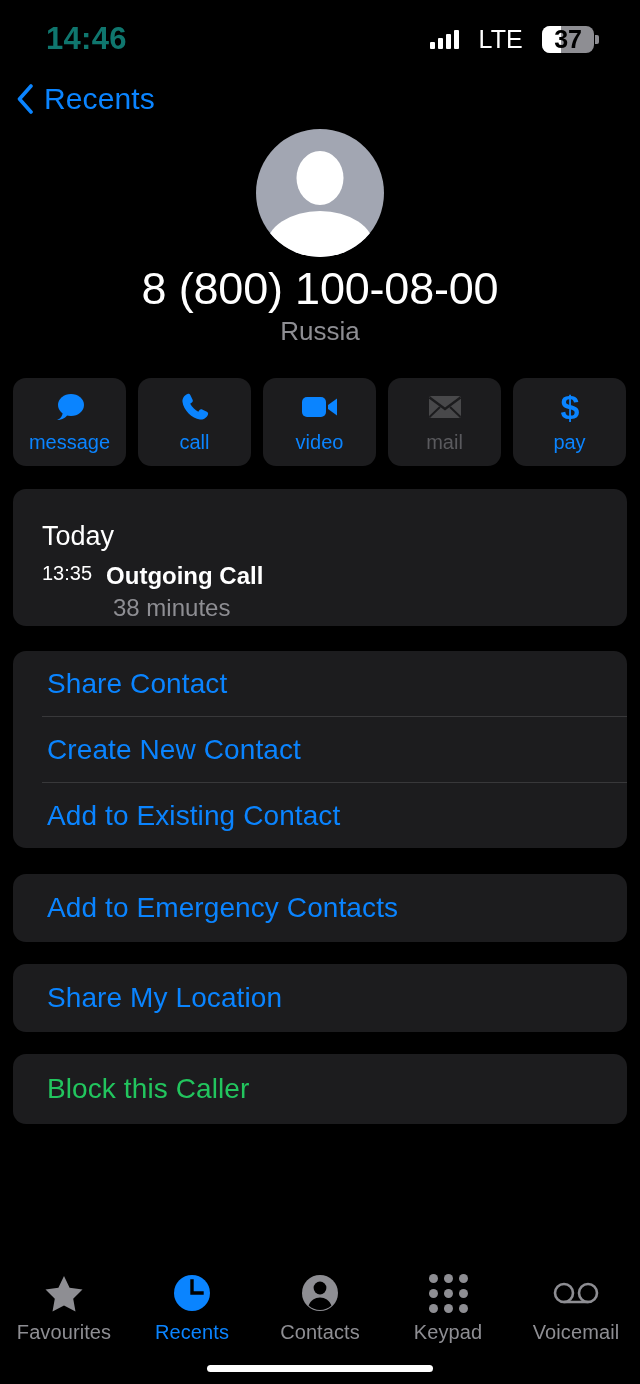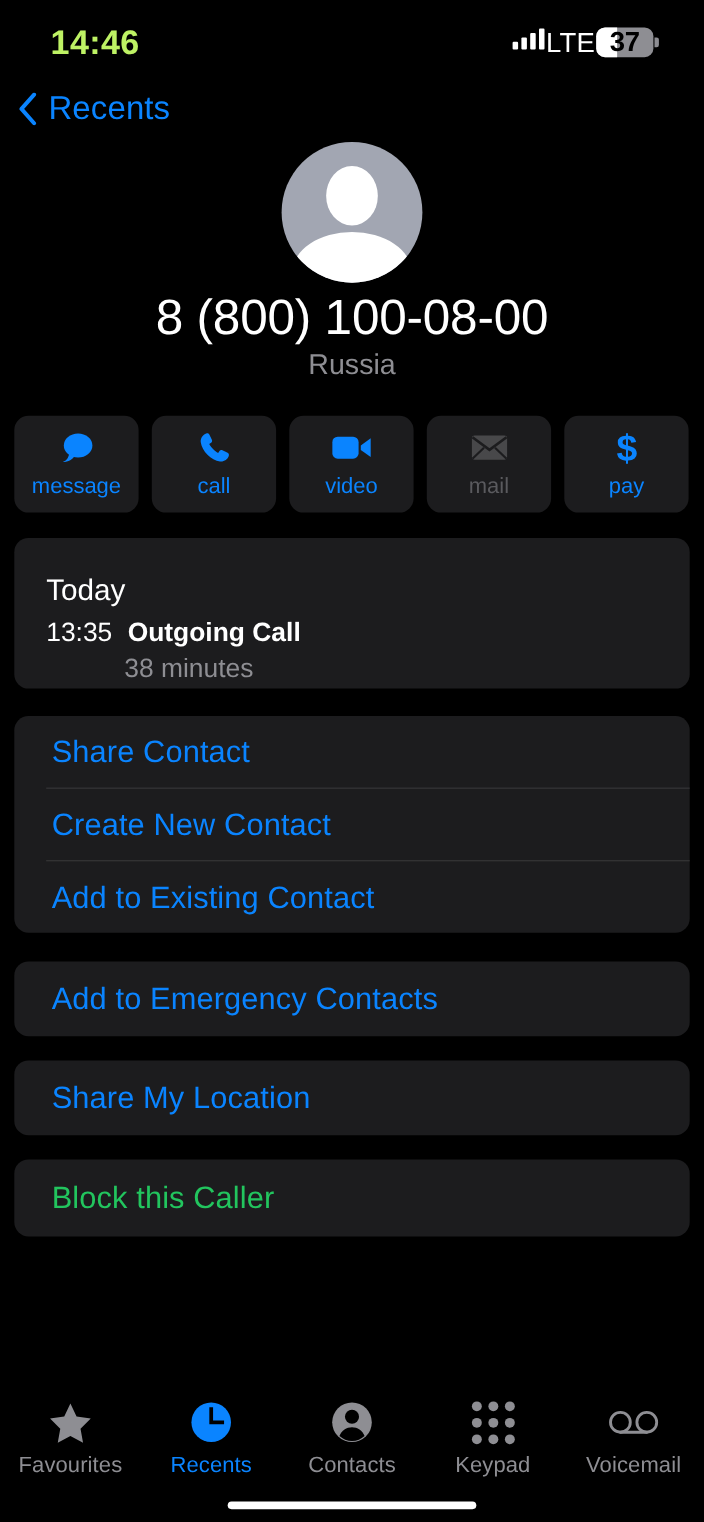--- a/index.html
+++ b/index.html
@@ -11,22 +11,22 @@
     overflow:hidden;
   }
   .screen { position:relative; width:640px; height:1384px; background:#000; }
 
   
   .statusbar {
     position:absolute; top:0; left:0; width:640px; height:78px;
     display:flex; align-items:center; justify-content:space-between;
     padding:0 46px;
   }
-  .sb-time { color:#bef264; font-size:31px; font-weight:600; letter-spacing:0.3px; }
-  .sb-right { display:flex; align-items:flex-start; gap:1px; }
+  .sb-time { color:#0f766e; font-size:31px; font-weight:600; letter-spacing:0.3px; }
+  .sb-right { display:flex; align-items:center; gap:19px; }
   .signal { display:flex; align-items:flex-end; gap:3px; height:20px; }
   .signal i { display:block; width:5px; background:#fff; border-radius:1px; }
   .signal i:nth-child(1){ height:7px; }
   .signal i:nth-child(2){ height:11px; }
   .signal i:nth-child(3){ height:15px; }
   .signal i:nth-child(4){ height:19px; }
   .sb-net { color:#fff; font-size:25px; font-weight:500; letter-spacing:0.2px; }
   .battery { position:relative; width:52px; height:27px; }
   .battery .shell {
     position:absolute; inset:0; border-radius:8px; background:#8e8e93;
@@ -90,21 +90,21 @@
   .card {
     position:absolute; left:13px; width:614px;
     background:#1c1c1e; border-radius:13px;
   }
   .card-history { top:489px; height:137px; }
   .hist-today {
     position:absolute; top:32px; left:29px;
     color:#fff; font-size:27px; font-weight:400;
   }
   .hist-row { position:absolute; top:73px; left:29px; display:flex; gap:14px; }
-  .hist-time { color:#fff; font-size:24px; font-weight:400; }
+  .hist-time { color:#fff; font-size:20px; font-weight:400; }
   .hist-type { color:#fff; font-size:24px; font-weight:700; }
   .hist-dur { position:absolute; top:105px; left:100px; color:#8e8e93; font-size:24px; }
 
   .card-group1 { top:651px; height:197px; }
   .row {
     position:relative; height:66px; display:flex; align-items:center;
     padding-left:34px; cursor:pointer;
   }
   .row-label { font-size:28px; color:#0a84ff; letter-spacing:0.1px; }
   .row-label.danger { color:#22c55e; }

